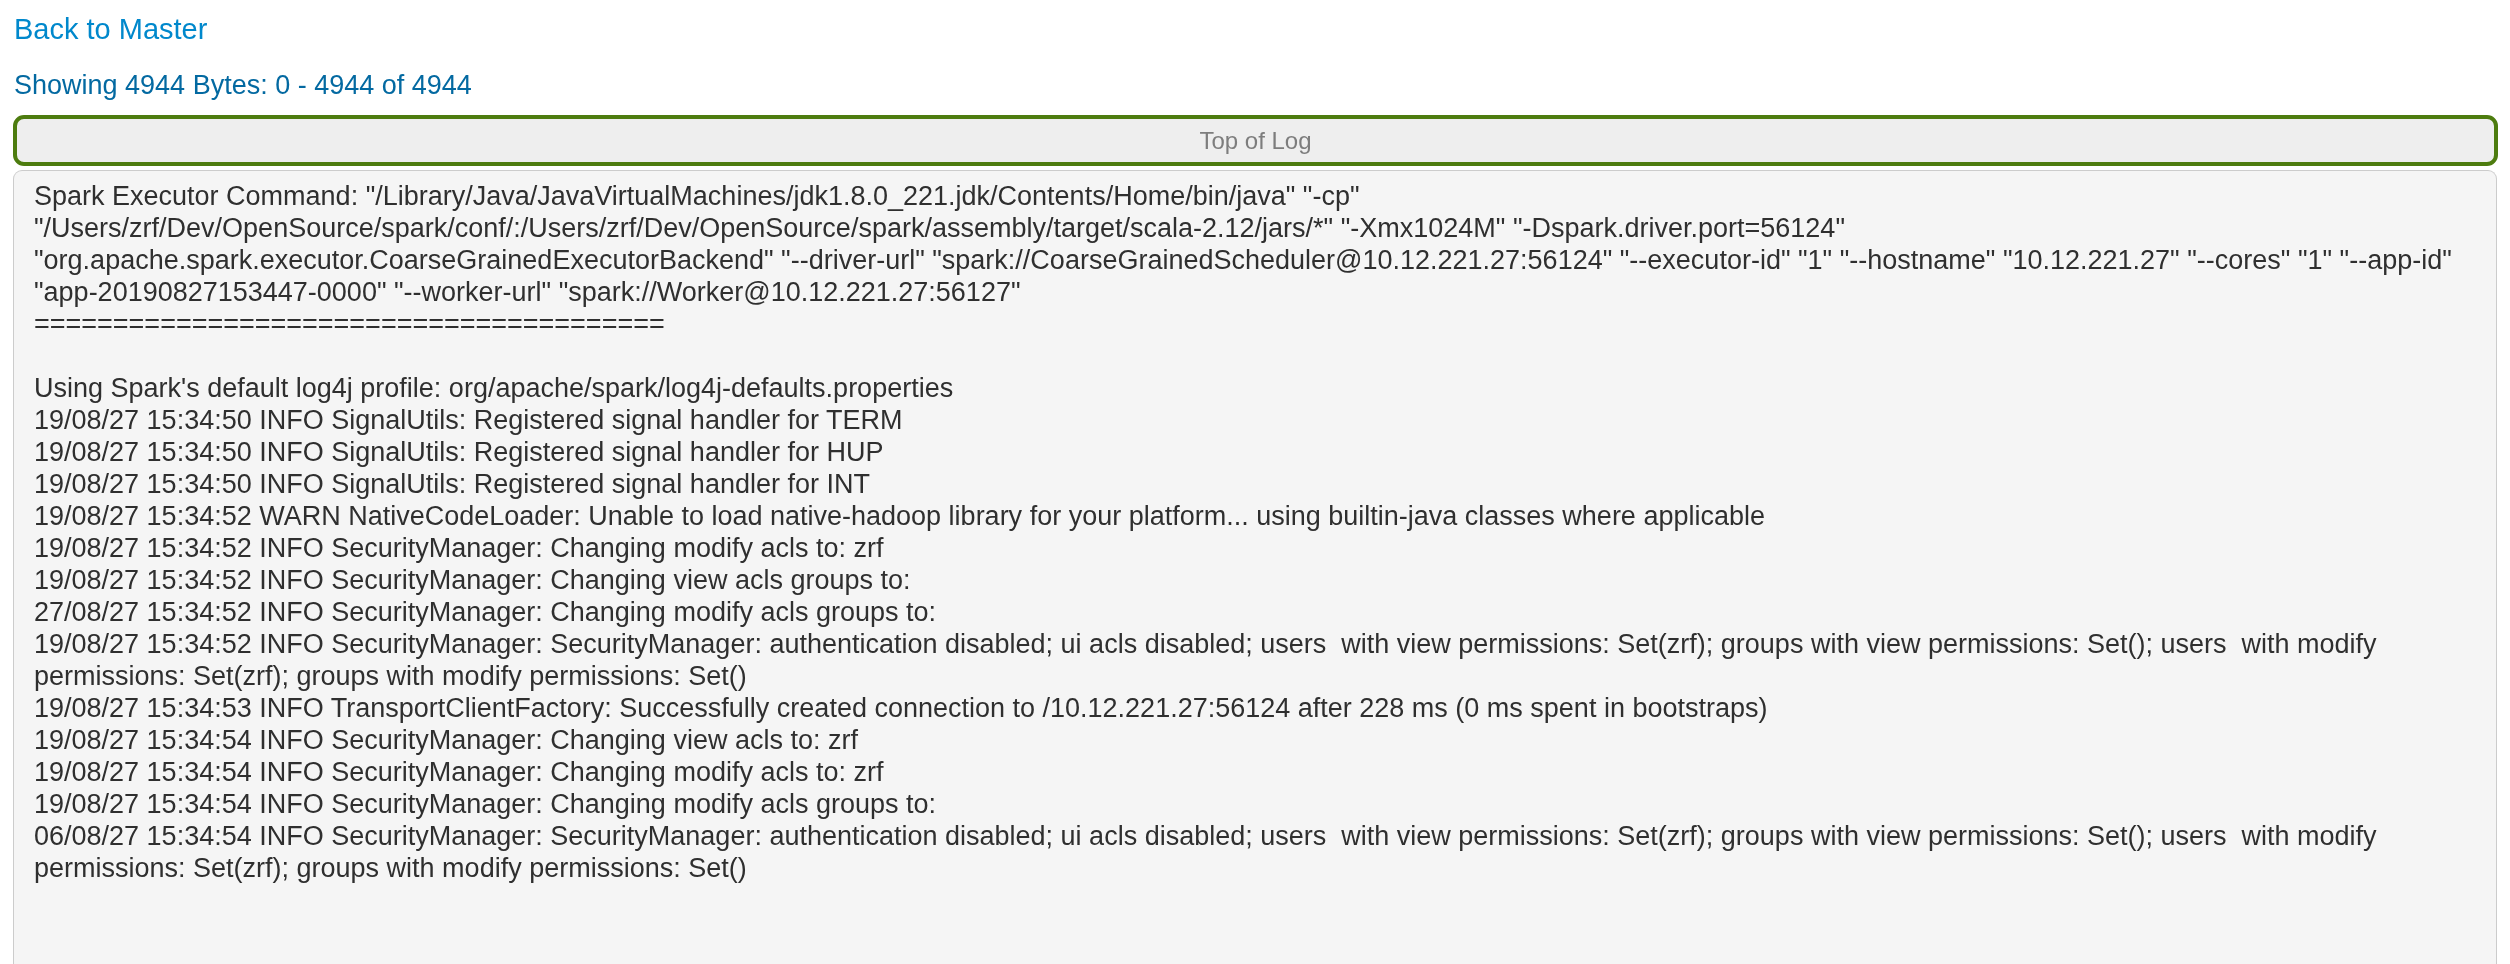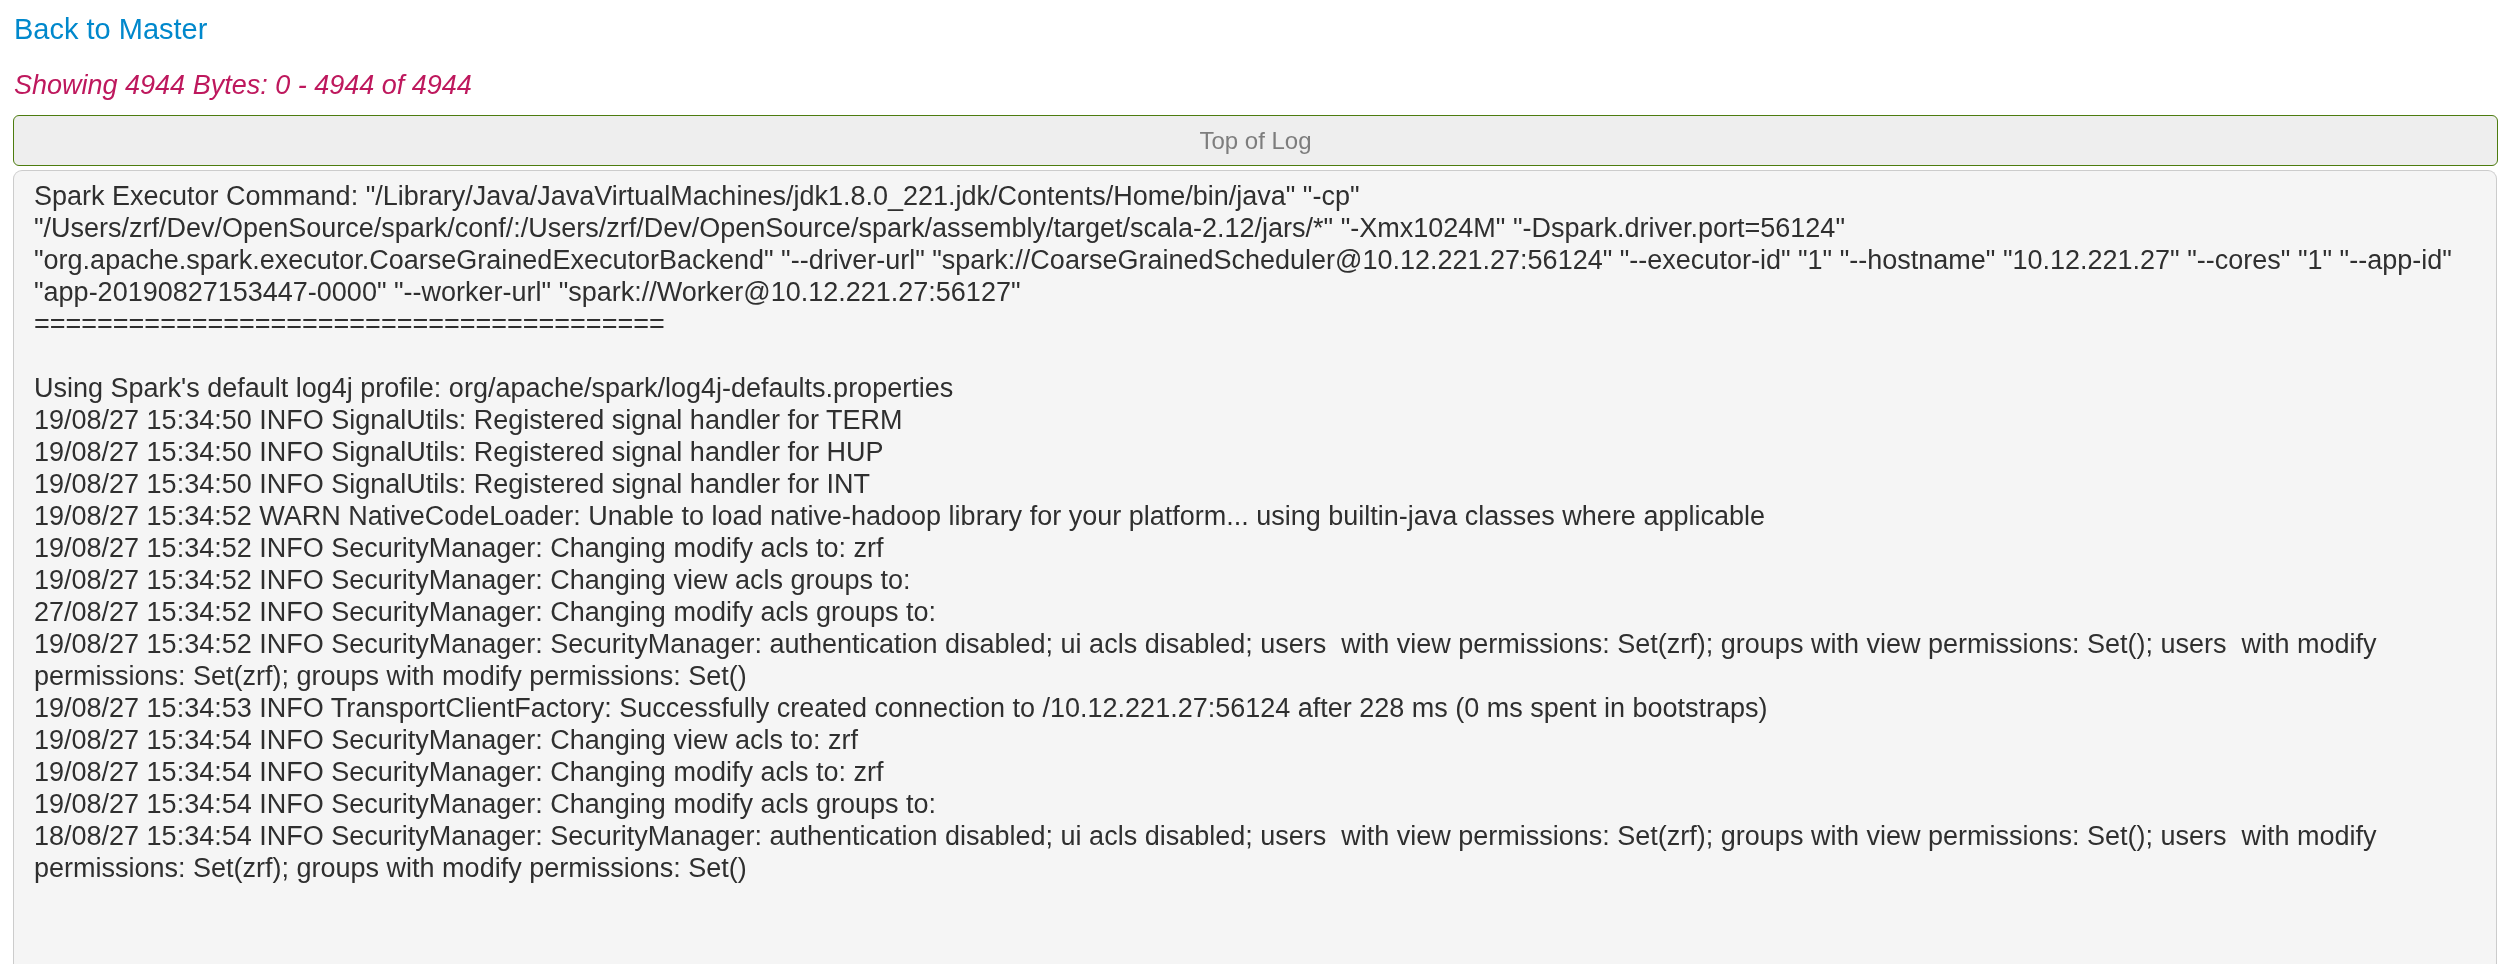--- a/index.html
+++ b/index.html
@@ -23,29 +23,28 @@
     font-size: 29px;
     line-height: 34px;
     color: #0088cc;
     text-decoration: none;
     cursor: pointer;
   }
   .byte-range {
     margin: 23px 0 0 14px;
     font-size: 27px;
     line-height: 32px;
-    color: #be185d;
-    font-style: italic;
+    color: #0369a1;
   }
   .panel-header {
     margin: 14px 12px 4px 13px;
     height: 51px;
     background: #eeeeee;
-    border: 1px solid #4d7c0f;
-    border-radius: 6px;
+    border: 4px solid #4d7c0f;
+    border-radius: 11px;
     display: flex;
     align-items: center;
     justify-content: center;
     font-size: 24px;
     color: #7d7d7d;
   }
   .panel-body {
     margin: 0 13px;
     background: #f5f5f5;
     border: 1px solid #cccccc;
@@ -88,17 +87,17 @@
         <div class="log-line">19/08/27 15:34:50 INFO SignalUtils: Registered signal handler for INT</div>
         <div class="log-line">19/08/27 15:34:52 WARN NativeCodeLoader: Unable to load native-hadoop library for your platform... using builtin-java classes where applicable</div>
         <div class="log-line">19/08/27 15:34:52 INFO SecurityManager: Changing modify acls to: zrf</div>
         <div class="log-line">19/08/27 15:34:52 INFO SecurityManager: Changing view acls groups to:</div>
         <div class="log-line">27/08/27 15:34:52 INFO SecurityManager: Changing modify acls groups to:</div>
         <div class="log-line">19/08/27 15:34:52 INFO SecurityManager: SecurityManager: authentication disabled; ui acls disabled; users  with view permissions: Set(zrf); groups with view permissions: Set(); users  with modify permissions: Set(zrf); groups with modify permissions: Set()</div>
         <div class="log-line">19/08/27 15:34:53 INFO TransportClientFactory: Successfully created connection to /10.12.221.27:56124 after 228 ms (0 ms spent in bootstraps)</div>
         <div class="log-line">19/08/27 15:34:54 INFO SecurityManager: Changing view acls to: zrf</div>
         <div class="log-line">19/08/27 15:34:54 INFO SecurityManager: Changing modify acls to: zrf</div>
         <div class="log-line">19/08/27 15:34:54 INFO SecurityManager: Changing modify acls groups to:</div>
-        <div class="log-line">18/08/27 15:34:54 INFO SecurityManager: SecurityManager: authentication disabled; ui acls disabled; users  with view permissions: Set(zrf); groups with view permissions: Set(); users  with modify permissions: Set(zrf); groups with modify permissions: Set()</div>
+        <div class="log-line">06/08/27 15:34:54 INFO SecurityManager: SecurityManager: authentication disabled; ui acls disabled; users  with view permissions: Set(zrf); groups with view permissions: Set(); users  with modify permissions: Set(zrf); groups with modify permissions: Set()</div>
       </div>
   </div>
 
 </div>
 
 </body></html>

